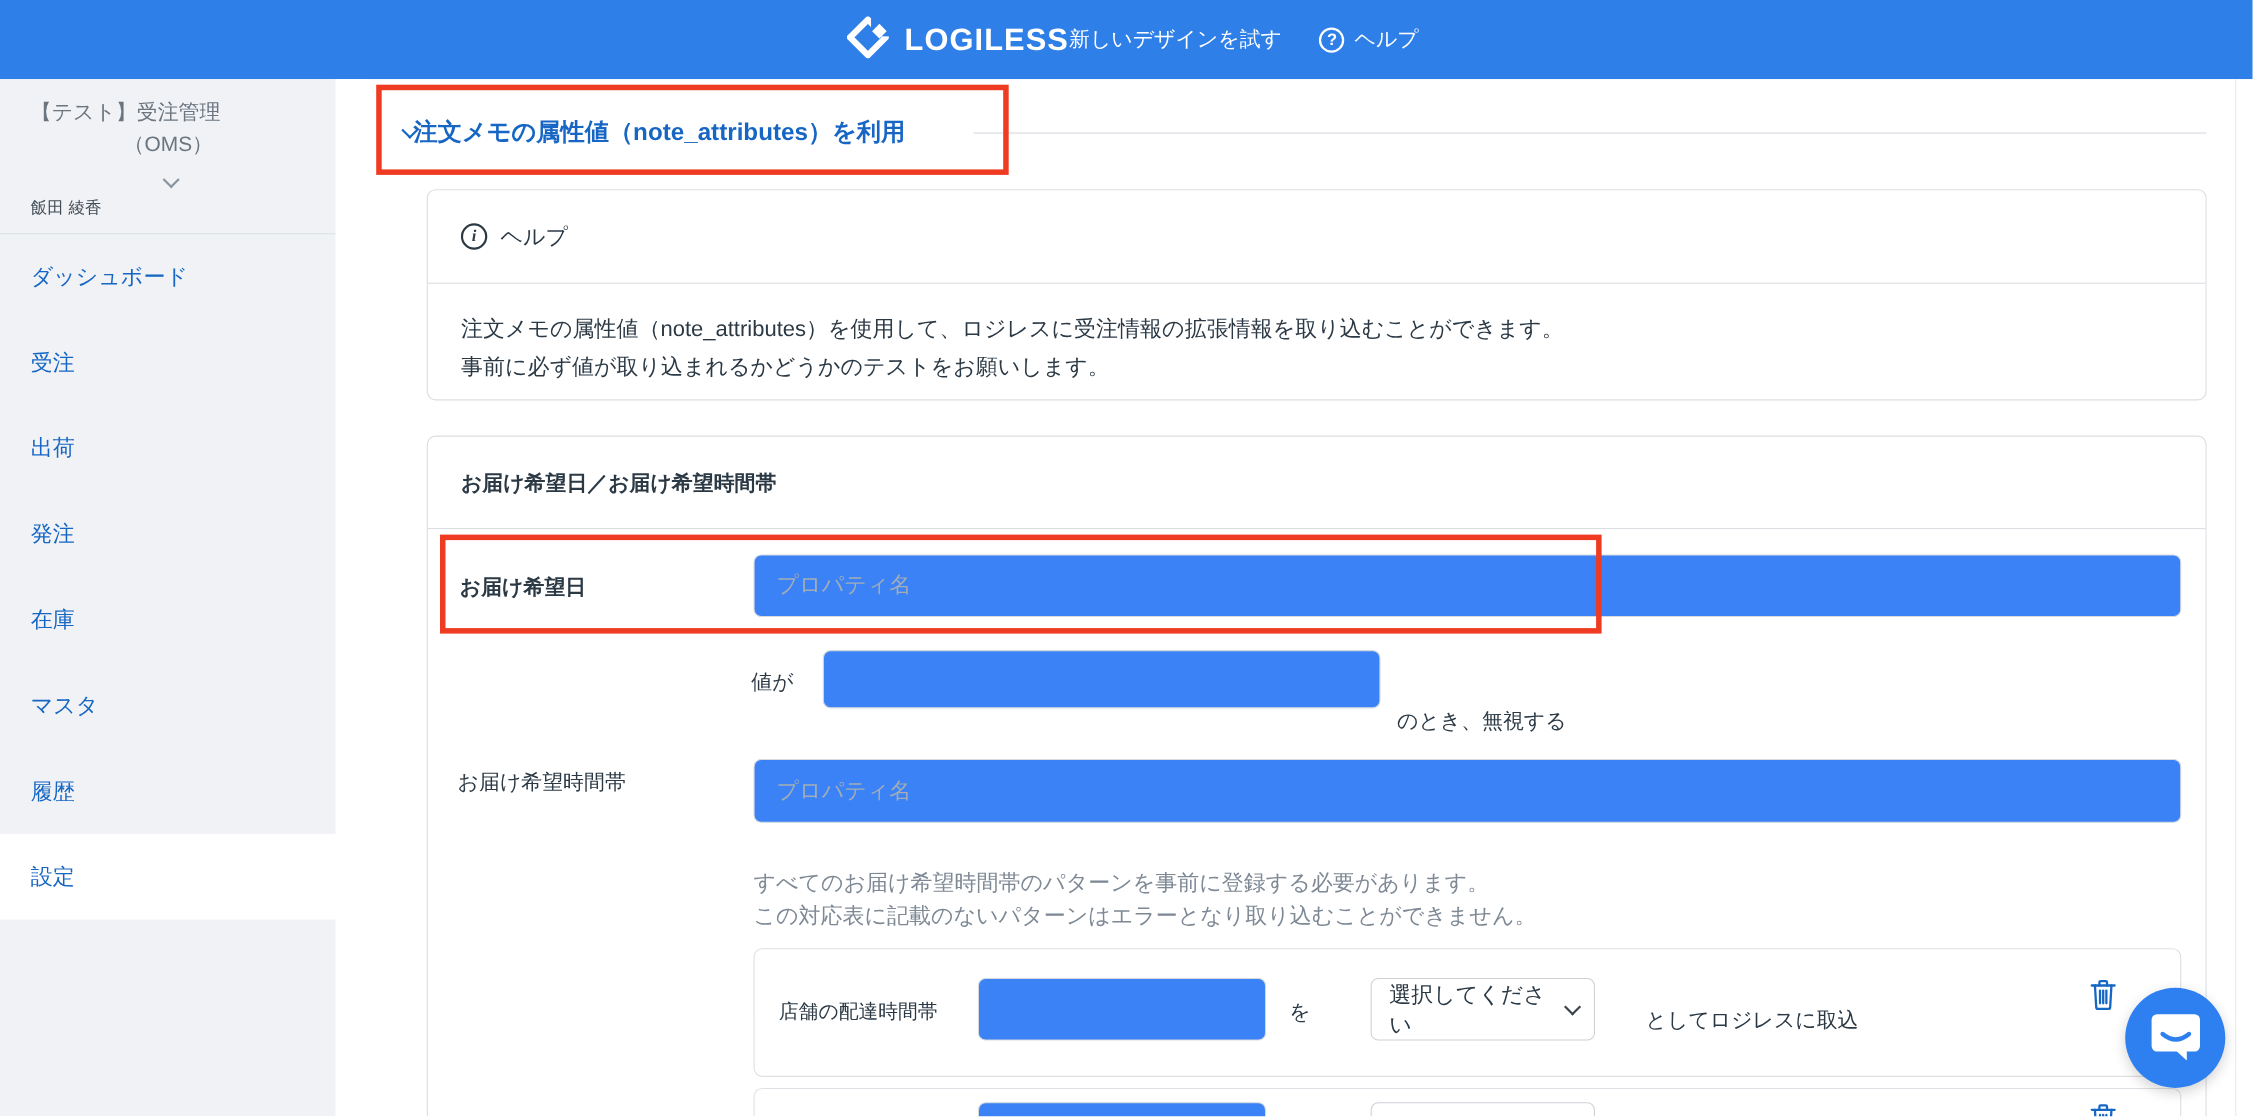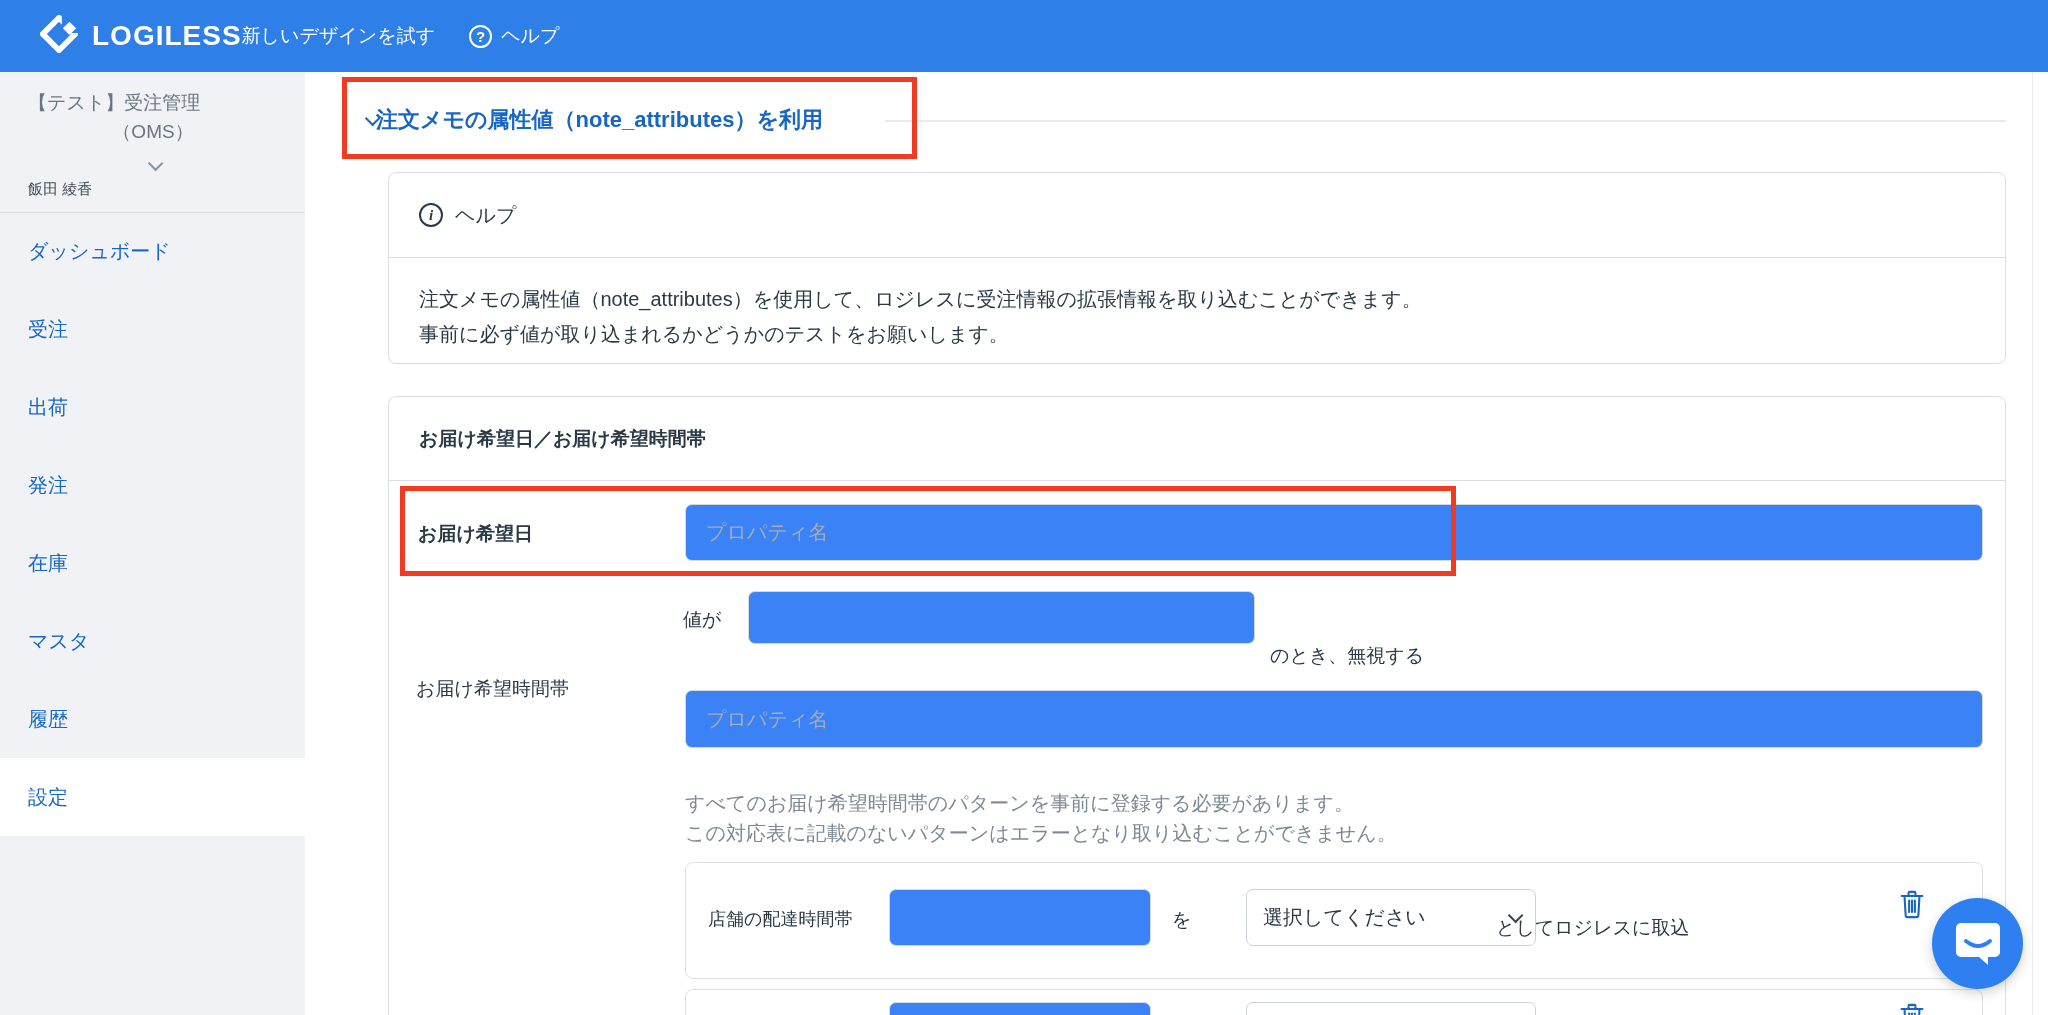--- a/index.html
+++ b/index.html
@@ -2,21 +2,21 @@
 <html lang="ja"><head>
 <meta charset="utf-8">
 <style>
   * { margin:0; padding:0; box-sizing:border-box; }
   html,body { width:2048px; height:1015px; }
   body { font-family:"Liberation Sans","DejaVu Sans",sans-serif; background:#fff; }
   #page { position:relative; width:2048px; height:1015px; overflow:hidden; background:#fff; }
 
   
   #header { position:absolute; left:0; top:0; width:2048px; height:72px; background:#2e7fe8;
-            display:flex; align-items:center; justify-content:flex-start; padding:0 28px 0 40px; }
+            display:flex; align-items:center; justify-content:center; padding:0 28px 0 40px; }
   .logo-wrap { display:flex; align-items:center; gap:14px; cursor:pointer; }
   .logo-text { color:#fff; font-size:28px; font-weight:bold; letter-spacing:1px; }
   .header-right { display:flex; align-items:center; gap:34px; }
   .header-link { color:#fff; font-size:19px; cursor:pointer; display:flex; align-items:center; gap:9px; }
   .q-icon { width:23px; height:23px; border:2px solid #fff; border-radius:50%; color:#fff;
             font-size:15px; font-weight:bold; display:flex; align-items:center; justify-content:center; }
 
   
   #sidebar { position:absolute; left:0; top:72px; width:331px; height:943px; background:#f0f2f5;
              border-right:1px solid #e1e4e8; }
@@ -69,35 +69,35 @@
                font-family:"Liberation Sans","DejaVu Sans",sans-serif; }
   .txt-input::placeholder { color:#a4adb6; opacity:1; }
 
   #lbl-delivery-date { left:418px; top:521px; font-weight:bold; }
   #input-delivery-date { left:685px; top:504px; width:1298px; height:57px; }
 
   #lbl-value-prefix { left:683px; top:607px; }
   #input-ignore-value { left:748px; top:591px; width:507px; height:53px; }
   #lbl-value-suffix { left:1270px; top:607px;margin-top:36px; }
 
-  #lbl-time-slot { left:416px; top:676px; }
+  #lbl-time-slot { left:416px; top:698px; }
   #input-time-slot { left:685px; top:690px; width:1298px; height:58px; }
 
   .note-text { position:absolute; left:685px; color:#7e8995; font-size:20px; line-height:30px; }
   #note-1 { top:788px; }
   #note-2 { top:818px; }
 
   .pattern-box { position:absolute; left:685px; width:1298px; border:1px solid #dde0e4;
                  border-radius:8px; background:#fff; }
   #pattern-box-1 { top:862px; height:117px; }
   #pattern-box-2 { top:989px; height:90px; }
   .pattern-box .p-label { position:absolute; left:22px; top:44px; color:#2b3945; font-size:18px; }
   .pattern-box .p-input { position:absolute; left:203px; top:26px; width:262px; height:57px; }
   .pattern-box .p-particle { position:absolute; left:486px; top:44px; color:#2b3945; font-size:19px; }
-  .select-box { position:absolute; left:560px; top:26px; width:290px; height:57px;
+  .select-box { position:absolute; left:560px; top:26px; width:204px; height:57px;
                 border:1px solid #cdd2d7; border-radius:7px; background:#fff; cursor:pointer;
                 display:flex; align-items:center; justify-content:space-between; padding:16px 16px; }
   .select-box .sel-text { color:#2b3945; font-size:20px; }
   .pattern-box .p-suffix { position:absolute; left:810px; top:52px; color:#2b3945; font-size:19px; }
   .trash-btn { position:absolute; right:56px; top:26px; width:28px; height:30px; cursor:pointer; }
   #pattern-box-2 .p-input { top:12px; }
   #pattern-box-2 .select-box { top:12px; }
   #pattern-box-2 .trash-btn { top:12px; }
 
   #scroll-rule { position:absolute; left:2032px; top:72px; width:1px; height:943px; background:#e8eaed; }

